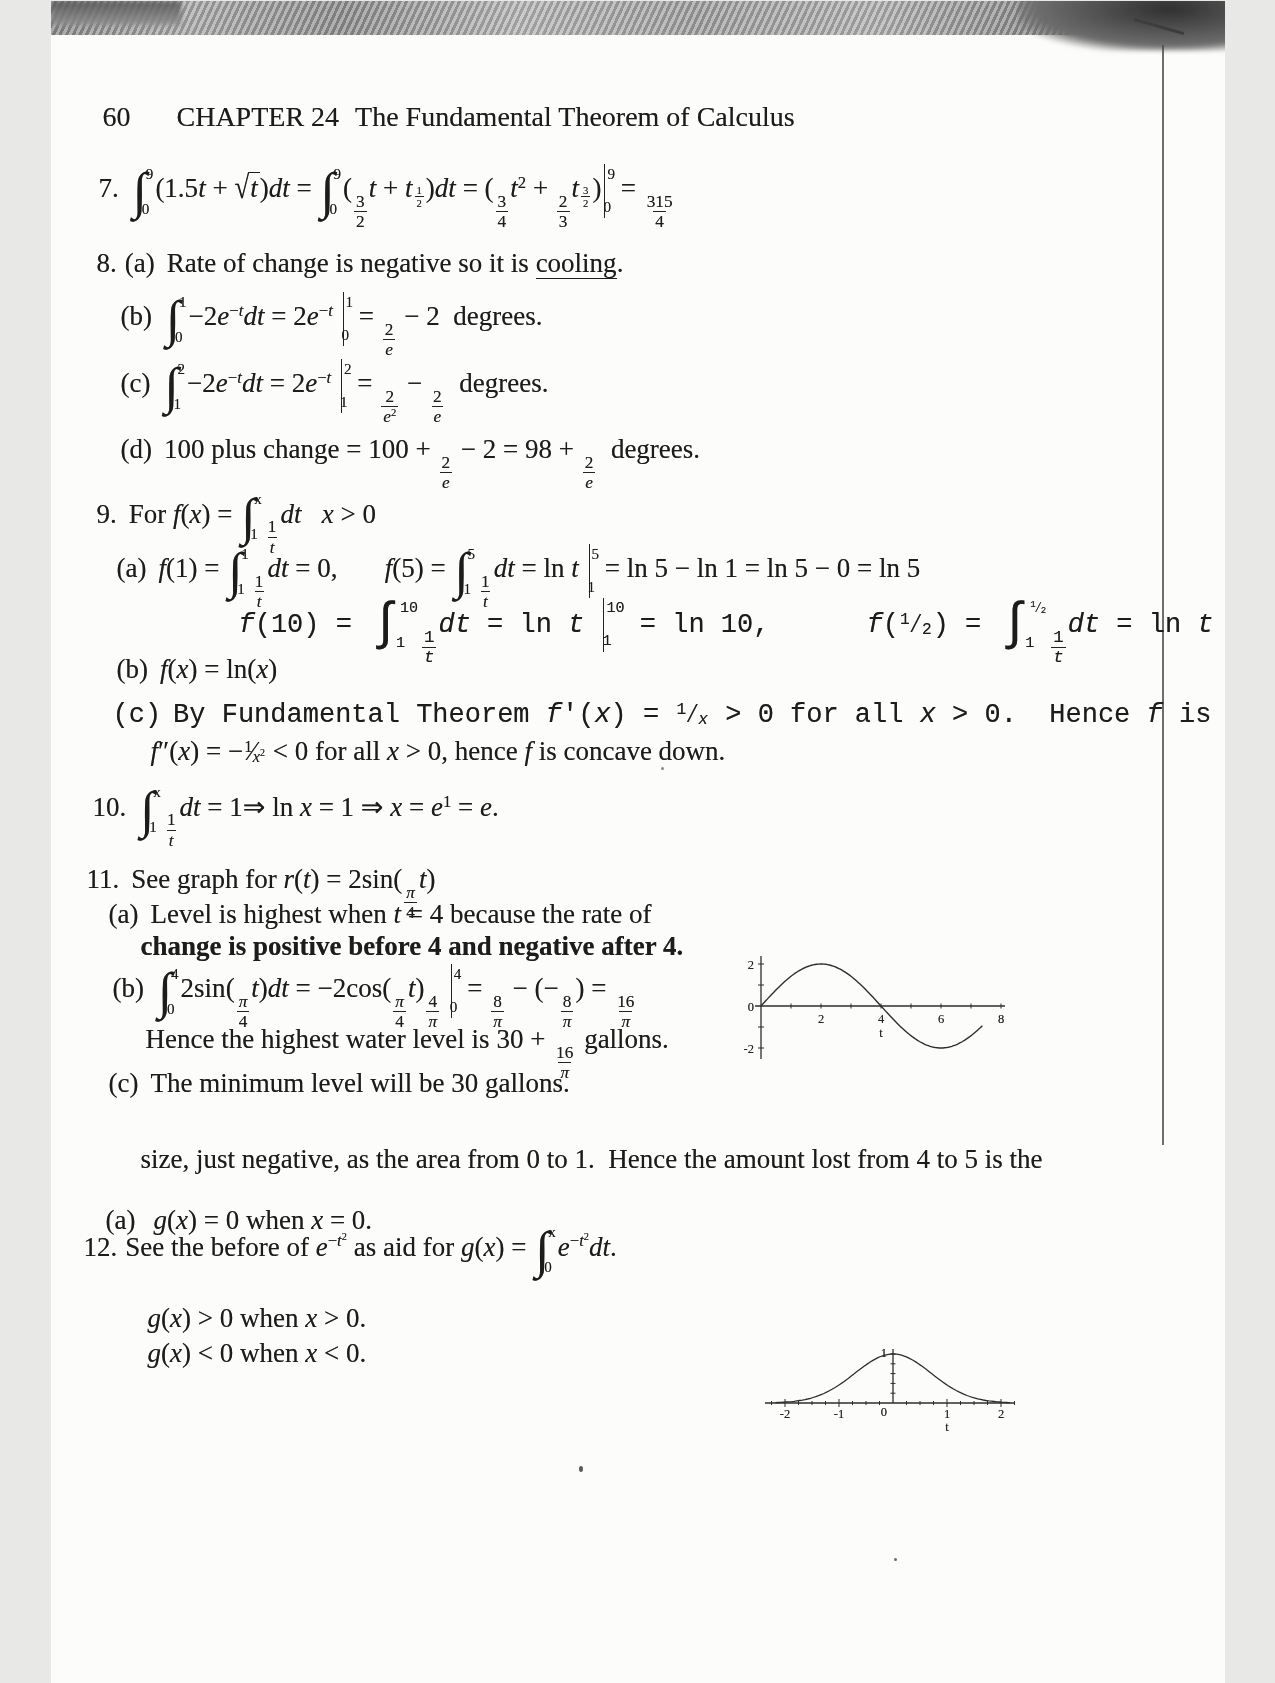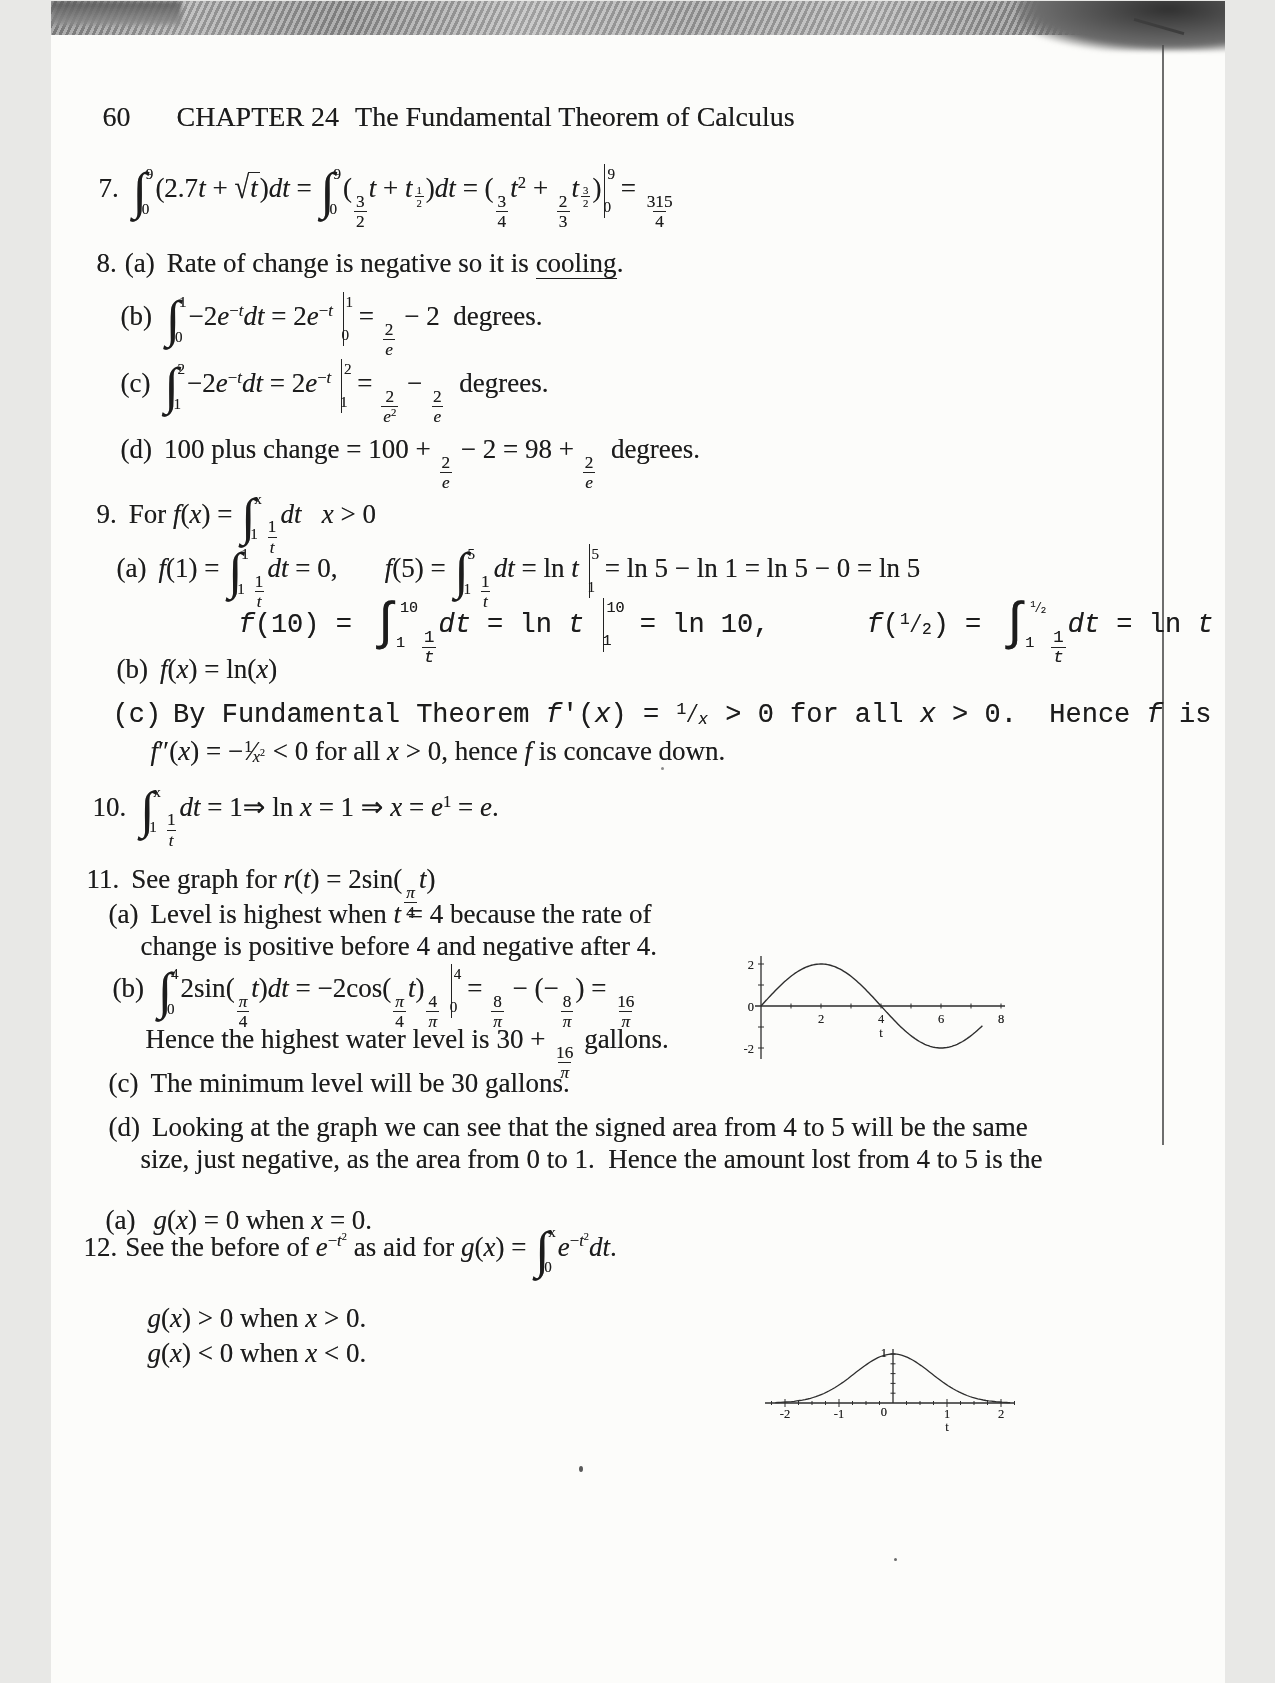--- a/index.html
+++ b/index.html
@@ -82,21 +82,21 @@
     <span>60</span><span class="chap">CHAPTER 24</span><span class="ttl">The Fundamental Theorem of Calculus</span>
   </div>
 
   <div class="row" style="left:48px;top:163px;">
     <span class="lab">7.</span><span class="math"><span class="mint">
           <span class="isym">∫</span>
           <span class="bnd">
             <span class="ihi"><span class="up">9</span></span>
             <span class="ilo"><span class="up">0</span></span>
           </span>
-        </span><span class="up">(2.7</span>t<span class="up"> + </span><span class="msqrt"><span class="rad">√</span><span class="radarg">t</span></span><span class="up">)</span>dt<span class="up"> = </span><span class="mint">
+        </span><span class="up">(1.5</span>t<span class="up"> + </span><span class="msqrt"><span class="rad">√</span><span class="radarg">t</span></span><span class="up">)</span>dt<span class="up"> = </span><span class="mint">
           <span class="isym">∫</span>
           <span class="bnd">
             <span class="ihi"><span class="up">9</span></span>
             <span class="ilo"><span class="up">0</span></span>
           </span>
         </span><span class="up">(</span><span class="frac">
           <span class="fnum"><span class="up">3</span></span>
           <span class="fden"><span class="up">2</span></span>
         </span>t<span class="up"> + </span>t<sup><span class="frac">
             <span class="fnum"><span class="up">1</span></span>
@@ -271,21 +271,21 @@
 
   <div class="row" style="left:36px;top:862px;">
     <span class="lab">11.</span><span class="math"><span class="up">See graph for </span>r<span class="up">(</span>t<span class="up">) = 2</span><span class="up">sin</span><span class="up">(</span><span class="frac">
           <span class="fnum">π</span>
           <span class="fden"><span class="up">4</span></span>
         </span>t<span class="up">)</span></span>
   </div>
   <div class="row" style="left:58px;top:897px;">
     <span class="lab">(a)</span><span class="math"><span class="up">Level is highest when </span>t<span class="up"> = 4</span><span class="up"> because the rate of</span></span>
   </div>
-  <div class="row" style="left:90px;top:929px;">
+  <div class="row" style="left:90px;top:929px;font-weight:bold;">
     <span class="text">change is positive before 4 and negative after 4.</span>
   </div>
   <div class="row" style="left:62px;top:963px;">
     <span class="lab">(b)</span><span class="math"><span class="mint">
           <span class="isym">∫</span>
           <span class="bnd">
             <span class="ihi"><span class="up">4</span></span>
             <span class="ilo"><span class="up">0</span></span>
           </span>
         </span><span class="up">2</span><span class="up">sin</span><span class="up">(</span><span class="frac">
@@ -315,23 +315,20 @@
         </span></span>
   </div>
   <div class="row" style="left:95px;top:1022px;">
     <span class="math"><span class="up">Hence the highest water level is </span><span class="up">30 + </span><span class="frac">
           <span class="fnum"><span class="up">16</span></span>
           <span class="fden">π</span>
         </span><span class="up">&nbsp;</span><span class="up">gallons.</span></span>
   </div>
   <div class="row" style="left:58px;top:1066px;">
     <span class="lab">(c)</span><span class="text">The minimum level will be 30 gallons.</span>
-  </div>
-  <div class="row" style="left:58px;top:1110px;">
-    <span class="lab">(d)</span><span class="text">Looking at the graph we can see that the signed area from 4 to 5 will be the same</span>
   </div>
   <div class="row" style="left:90px;top:1142px;">
     <span class="text">size, just negative, as the area from 0 to 1.&nbsp; Hence the amount lost from 4 to 5 is the</span>
   </div>
 
   <div class="row" style="left:33px;top:1222px;">
     <span class="lab tight">12.</span><span class="math"><span class="up">See the before of </span>e<sup><span class="up">−</span>t<sup><span class="up">2</span></sup></sup><span class="up"> as aid for </span>g<span class="up">(</span>x<span class="up">) = </span><span class="mint">
           <span class="isym">∫</span>
           <span class="bnd">
             <span class="ihi">x</span>

